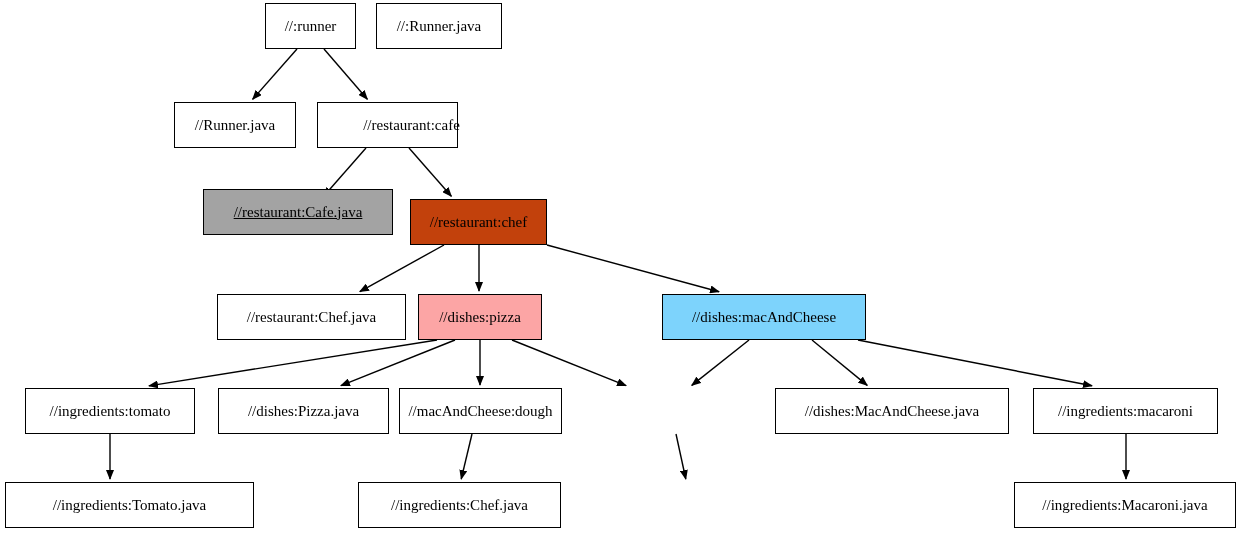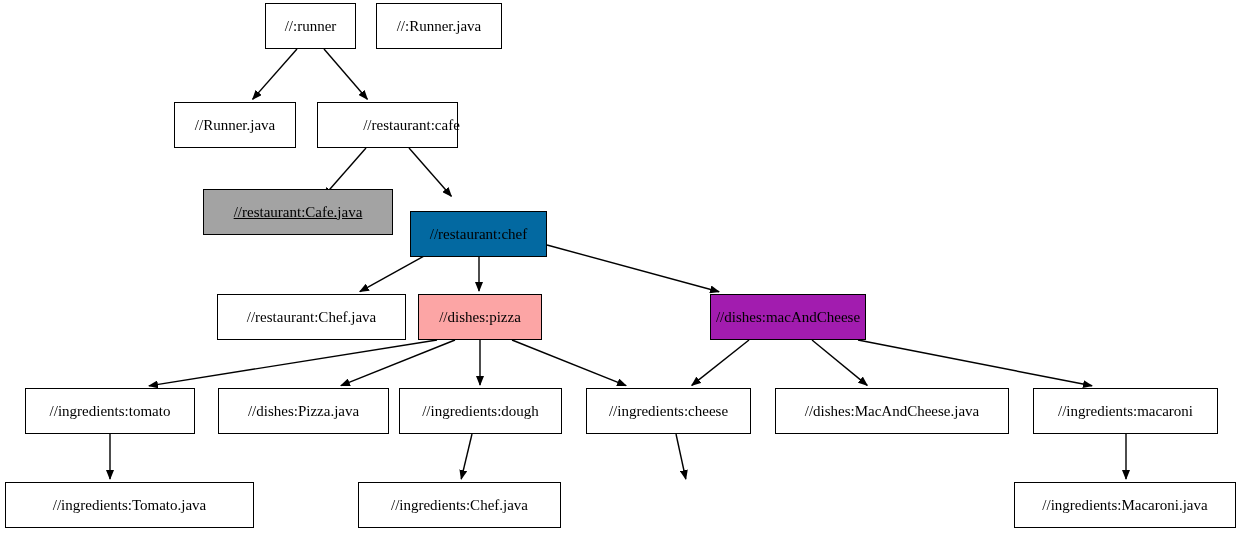--- a/index.html
+++ b/index.html
@@ -94,43 +94,40 @@
       </div>
       <div class="graph-node" style="left: 174px; top: 102px; width: 122px; height: 46px; border-color: rgb(0, 0, 0); background: rgb(255, 255, 255);">
         <span class="node-label" style="font-size: 15px;">//Runner.java</span>
       </div>
       <div class="graph-node" style="left: 317px; top: 102px; width: 141px; height: 46px; border-color: rgb(0, 0, 0); background: rgb(255, 255, 255);">
         <span class="node-label" style="font-size: 15px; margin-left: 48px;">//restaurant:cafe</span>
       </div>
       <div class="graph-node" style="left: 203px; top: 189px; width: 190px; height: 46px; border-color: rgb(0, 0, 0); background: #a3a3a3; text-decoration: underline;">
         <span class="node-label" style="font-size: 15px;">//restaurant:Cafe.java</span>
       </div>
-      <div class="graph-node" style="left: 410px; top: 211px; width: 137px; height: 46px; border-color: rgb(0, 0, 0); background: #0369a1;">
+      <div class="graph-node" style="left: 410px; top: 199px; width: 137px; height: 46px; border-color: rgb(0, 0, 0); background: #c2410c;">
         <span class="node-label" style="font-size: 15px;">//restaurant:chef</span>
       </div>
       <div class="graph-node" style="left: 217px; top: 294px; width: 189px; height: 46px; border-color: rgb(0, 0, 0); background: rgb(255, 255, 255);">
         <span class="node-label" style="font-size: 15px;">//restaurant:Chef.java</span>
       </div>
       <div class="graph-node" style="left: 418px; top: 294px; width: 124px; height: 46px; border-color: rgb(0, 0, 0); background: #fca5a5;">
         <span class="node-label" style="font-size: 15px;">//dishes:pizza</span>
       </div>
-      <div class="graph-node" style="left: 710px; top: 294px; width: 156px; height: 46px; border-color: rgb(0, 0, 0); background: #a21caf;">
+      <div class="graph-node" style="left: 662px; top: 294px; width: 204px; height: 46px; border-color: rgb(0, 0, 0); background: #7dd3fc;">
         <span class="node-label" style="font-size: 15px;">//dishes:macAndCheese</span>
       </div>
       <div class="graph-node" style="left: 25px; top: 388px; width: 170px; height: 46px; border-color: rgb(0, 0, 0); background: rgb(255, 255, 255);">
         <span class="node-label" style="font-size: 15px;">//ingredients:tomato</span>
       </div>
       <div class="graph-node" style="left: 218px; top: 388px; width: 171px; height: 46px; border-color: rgb(0, 0, 0); background: rgb(255, 255, 255);">
         <span class="node-label" style="font-size: 15px;">//dishes:Pizza.java</span>
       </div>
       <div class="graph-node" style="left: 399px; top: 388px; width: 163px; height: 46px; border-color: rgb(0, 0, 0); background: rgb(255, 255, 255);">
-        <span class="node-label" style="font-size: 15px;">//ingredients:dough</span>
-      </div>
-      <div class="graph-node" style="left: 586px; top: 388px; width: 165px; height: 46px; border-color: rgb(0, 0, 0); background: rgb(255, 255, 255);">
-        <span class="node-label" style="font-size: 15px;">//ingredients:cheese</span>
+        <span class="node-label" style="font-size: 15px;">//macAndCheese:dough</span>
       </div>
       <div class="graph-node" style="left: 775px; top: 388px; width: 234px; height: 46px; border-color: rgb(0, 0, 0); background: rgb(255, 255, 255);">
         <span class="node-label" style="font-size: 15px;">//dishes:MacAndCheese.java</span>
       </div>
       <div class="graph-node" style="left: 1033px; top: 388px; width: 185px; height: 46px; border-color: rgb(0, 0, 0); background: rgb(255, 255, 255);">
         <span class="node-label" style="font-size: 15px;">//ingredients:macaroni</span>
       </div>
       <div class="graph-node" style="left: 5px; top: 482px; width: 249px; height: 46px; border-color: rgb(0, 0, 0); background: rgb(255, 255, 255);">
         <span class="node-label" style="font-size: 15px;">//ingredients:Tomato.java</span>
       </div>

